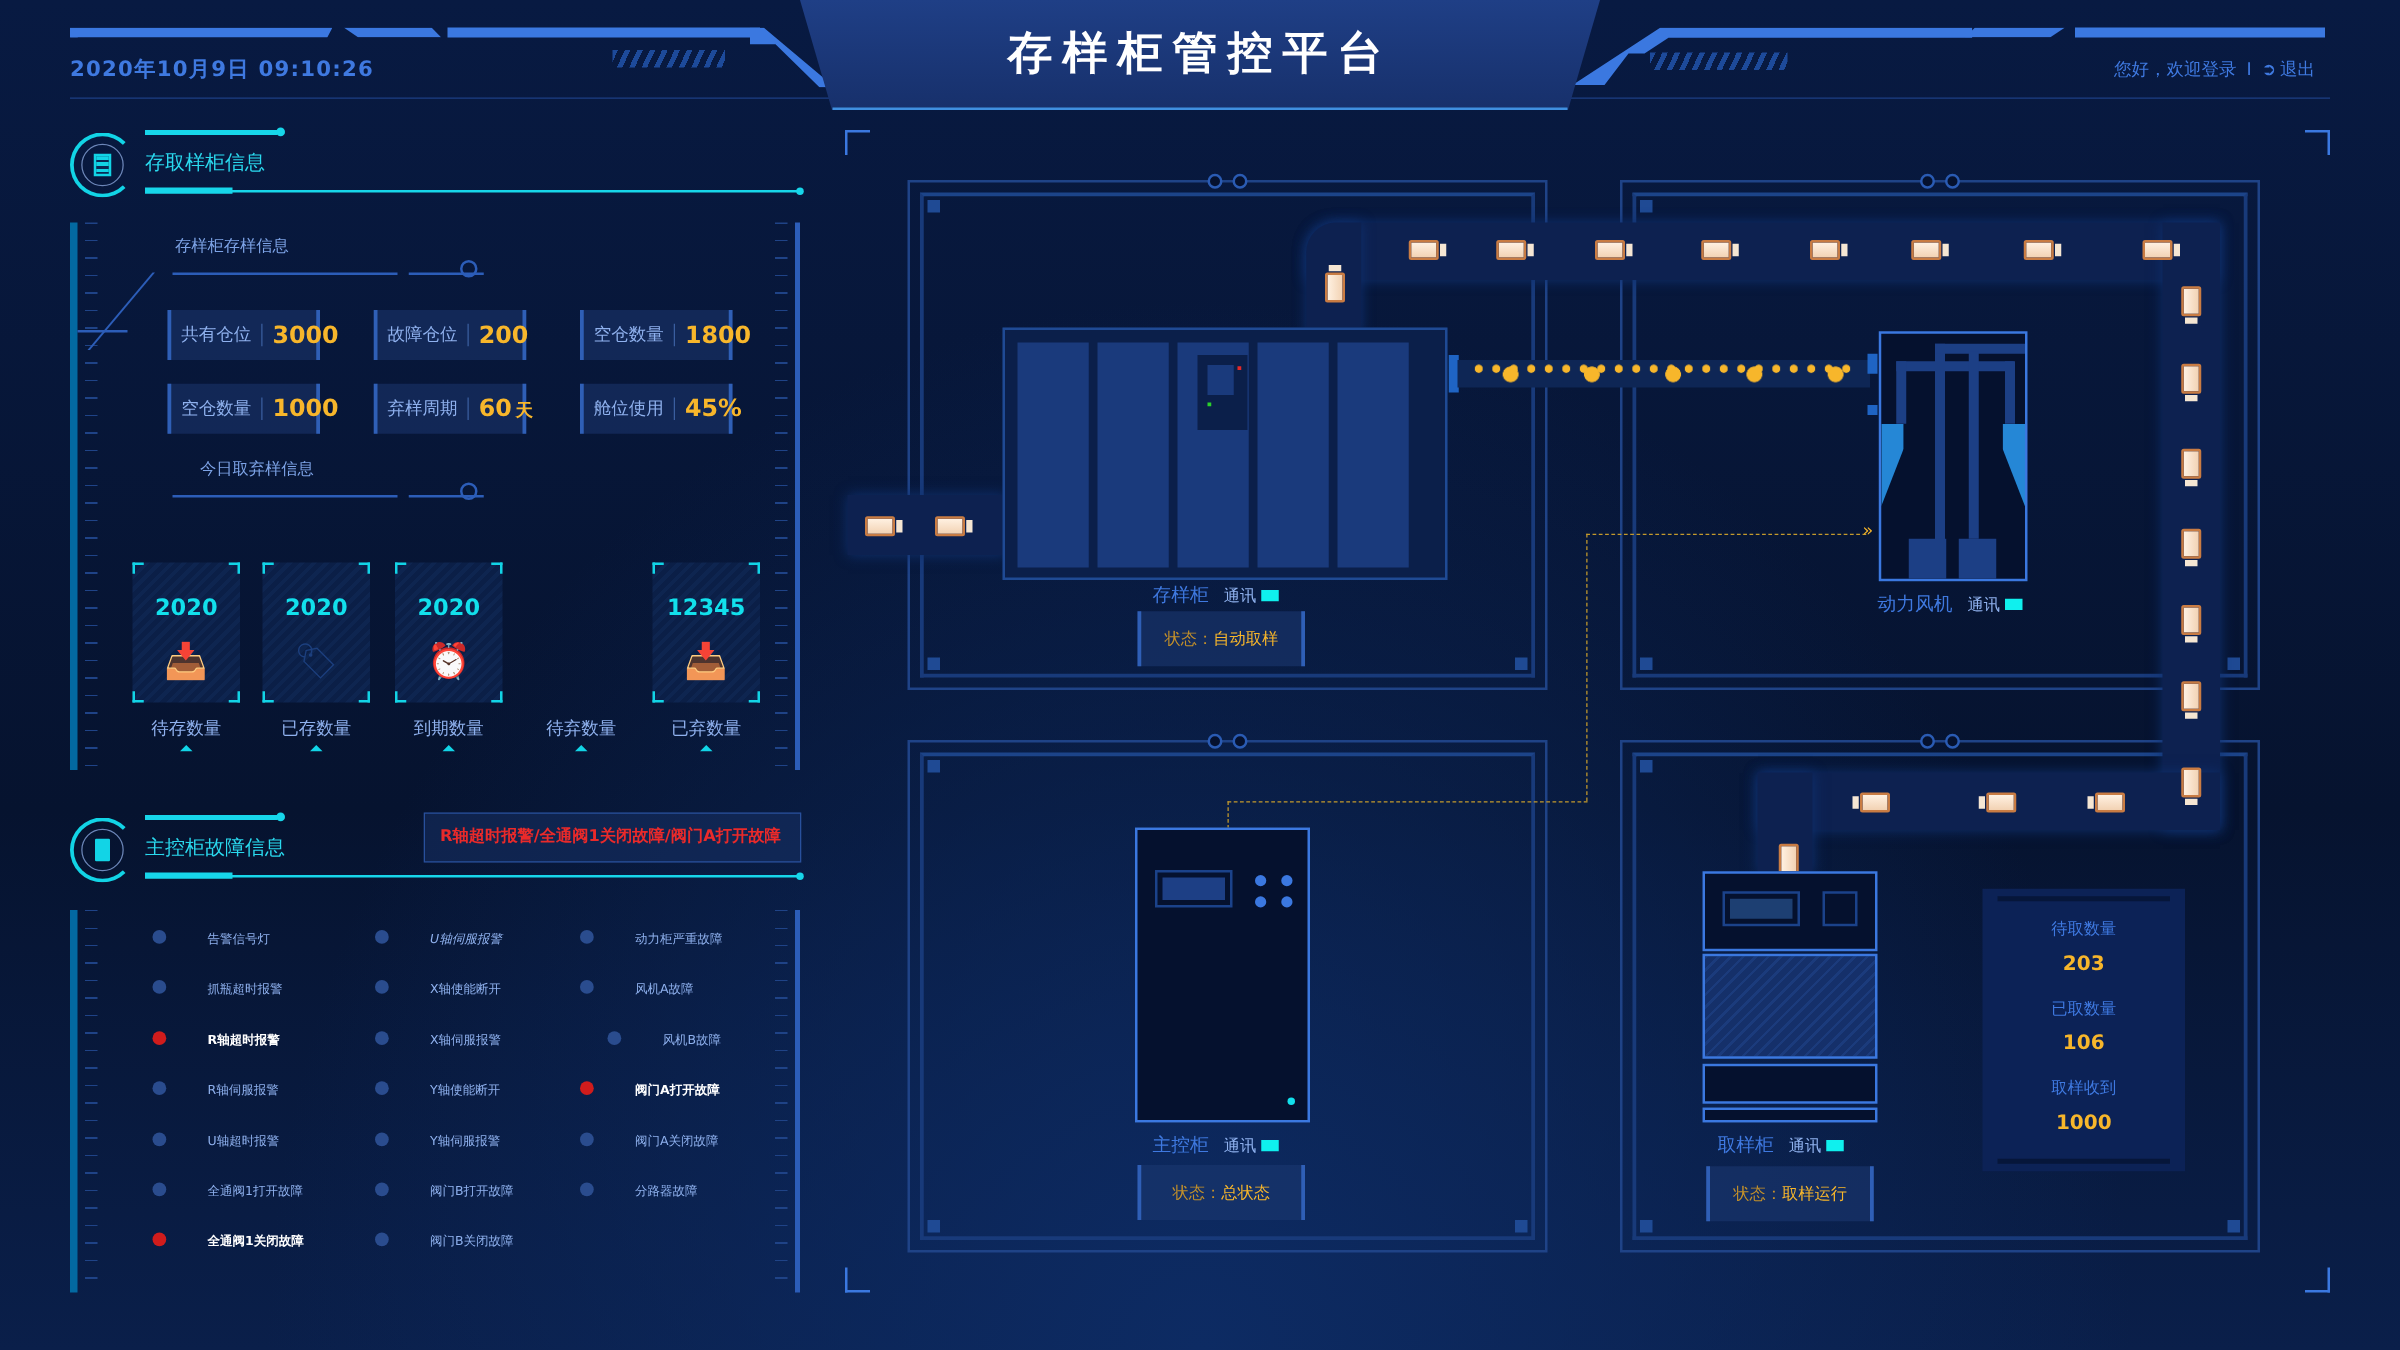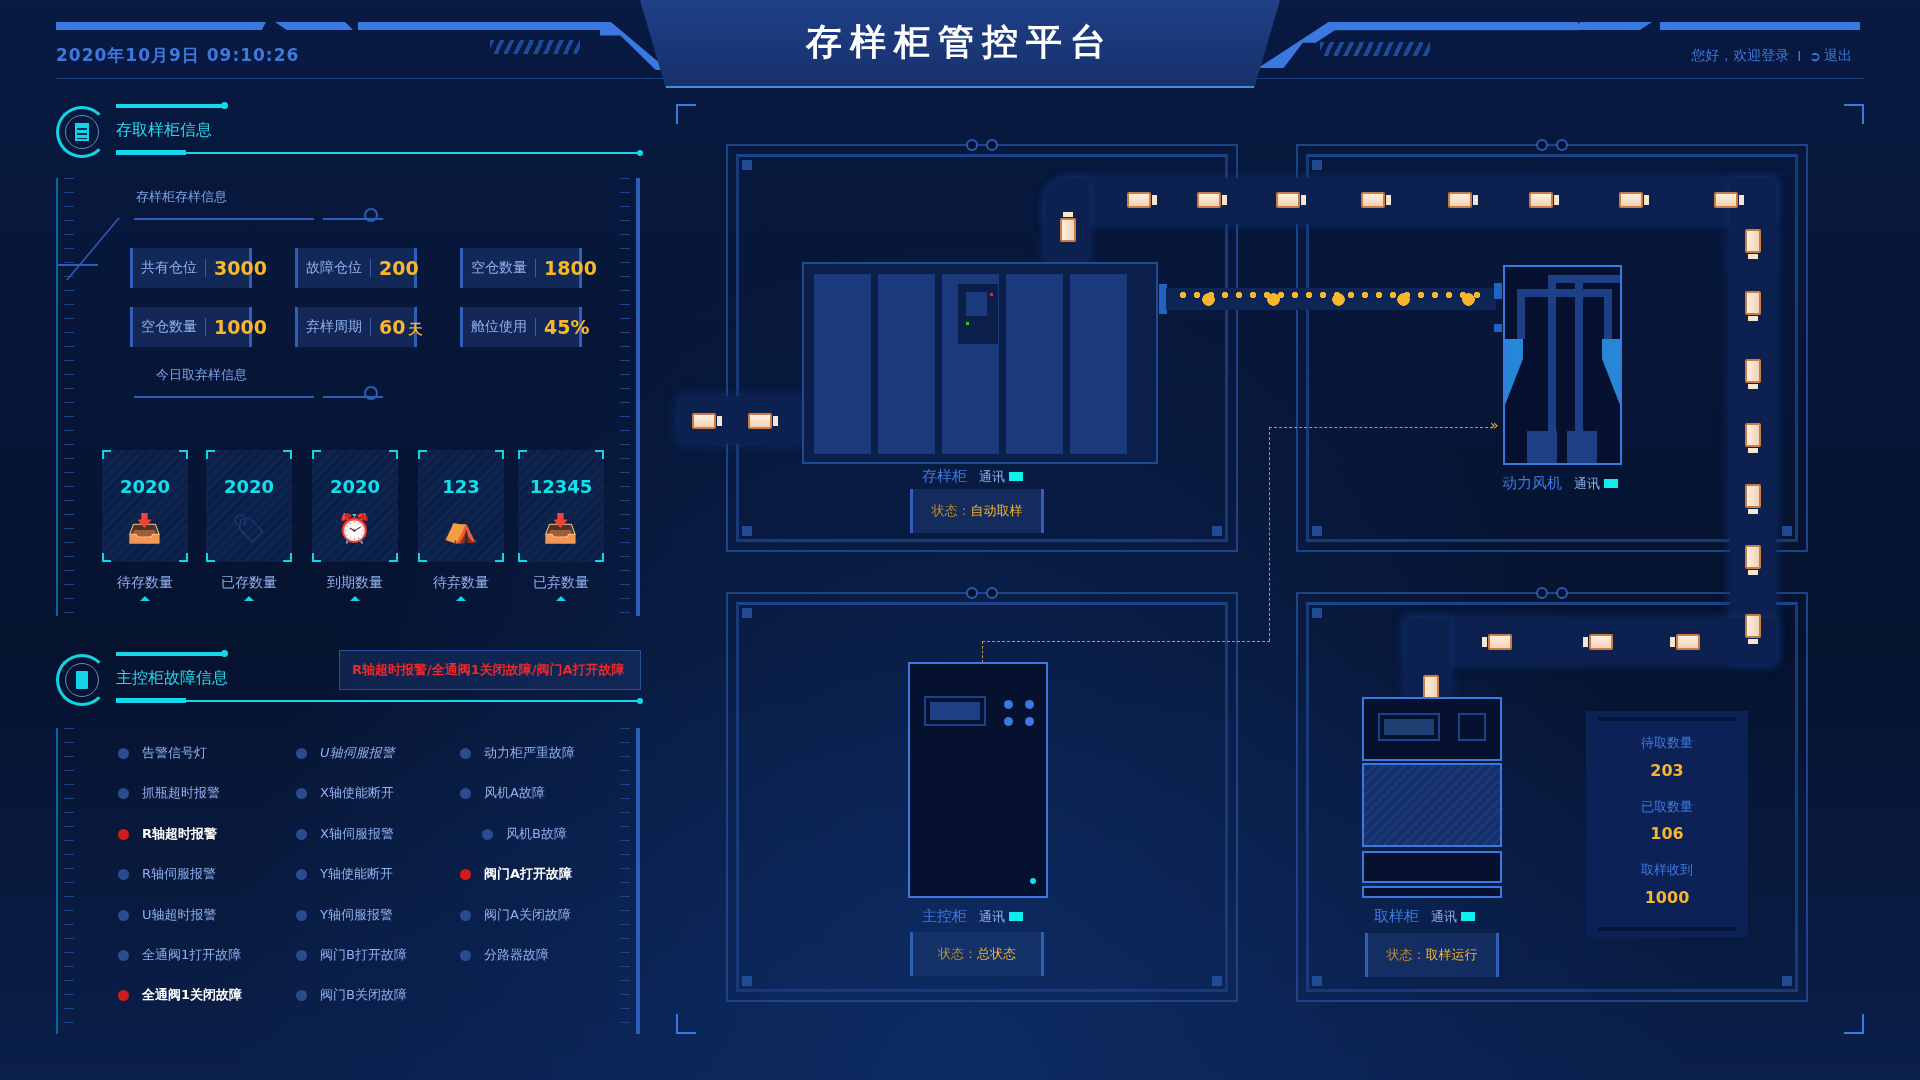--- a/index.html
+++ b/index.html
@@ -20,41 +20,41 @@
 .sec-head{position:absolute;left:56px;width:584px;height:70px;}
 .sec-icon{position:absolute;left:0;top:6px;width:52px;height:52px;border-radius:50%;border:3px solid #12d4e6;border-right-color:transparent;}
 .sec-icon .inner{position:absolute;left:6px;top:6px;width:34px;height:34px;border-radius:50%;border:1px solid #6c86b8;display:flex;align-items:center;justify-content:center;}
 .sec-title{position:absolute;left:60px;top:20px;font-size:16px;color:#2ad9ee;}
 .sec-topline{position:absolute;left:60px;top:4px;width:106px;height:4px;background:#17d6ea;}
 .sec-topline::after{content:"";position:absolute;right:-6px;top:-2px;width:7px;height:7px;border-radius:50%;background:#17d6ea;}
 .sec-botline{position:absolute;left:60px;top:52px;right:0;height:2px;background:#17d6ea;}
 .sec-botline::before{content:"";position:absolute;left:0;top:-2px;width:70px;height:5px;background:#17d6ea;}
 .sec-botline::after{content:"";position:absolute;right:-3px;top:-2px;width:6px;height:6px;border-radius:50%;background:#17d6ea;}
 
-.panel{position:absolute;border-left:2px solid #0369a1;border-right:4px solid #2c5db8;padding-left:16px;}
+.panel{position:absolute;border-left:6px solid #0369a1;border-right:4px solid #2c5db8;padding-left:16px;}
 .panel::before,.panel::after{content:"";position:absolute;top:0;bottom:0;width:10px;background:repeating-linear-gradient(180deg,#1f4387 0 1px,transparent 1px 14px);}
 .panel::before{left:6px;} .panel::after{right:6px;}
 .sub-title{position:absolute;font-size:13px;color:#7da3e6;}
 .circuit{position:absolute;height:2px;background:#2c5db8;}
 .stat-box{position:absolute;width:122px;height:40px;background:rgba(27,55,112,.55);border-left:3px solid #2f5fb6;border-right:3px solid #2f5fb6;display:flex;align-items:center;padding-left:8px;}
 .stat-box .lbl{font-size:14px;color:#8fb1ee;padding-right:8px;border-right:1px solid #3a5e9f;white-space:nowrap;}
 .stat-box .val{font-size:19px;font-weight:bold;color:#f7b62b;padding-left:8px;white-space:nowrap;}
 .stat-box .unit{font-size:14px;color:#f7b62b;margin-left:3px;}
 .card{position:absolute;width:86px;height:112px;background:repeating-linear-gradient(135deg,#0e2550 0 3px,#0b1f47 3px 7px);}
 .card .corner{position:absolute;width:9px;height:9px;border-color:#12d4e6;border-style:solid;border-width:0;}
 .card .tl{left:0;top:0;border-top-width:2px;border-left-width:2px;}
 .card .tr{right:0;top:0;border-top-width:2px;border-right-width:2px;}
 .card .bl{left:0;bottom:0;border-bottom-width:2px;border-left-width:2px;}
 .card .br{right:0;bottom:0;border-bottom-width:2px;border-right-width:2px;}
 .card .num{position:absolute;top:26px;left:0;right:0;text-align:center;font-size:18px;font-weight:bold;color:#12e0ec;}
 .card .ico{position:absolute;top:62px;left:0;right:0;text-align:center;font-size:28px;color:#1c3f7e;}
 .card-label{position:absolute;width:86px;text-align:center;font-size:14px;color:#8fb1ee;}
 .card-arrow{position:absolute;width:0;height:0;border-left:5px solid transparent;border-right:5px solid transparent;border-bottom:5px solid #12d4e6;}
 .alarm-banner{position:absolute;left:339px;top:650px;width:302px;height:40px;border:1px solid #28509c;background:rgba(23,49,103,.5);color:#ea2a2a;font-weight:bold;font-size:13px;line-height:38px;padding-left:12px;white-space:nowrap;overflow:hidden;}
-.fault{position:absolute;display:flex;align-items:center;font-size:13px;color:#8fb1ee;white-space:nowrap;}
+.fault{position:absolute;display:flex;align-items:flex-start;font-size:10px;color:#8fb1ee;white-space:nowrap;gap:20px;}
 .fault .dot{width:11px;height:11px;border-radius:50%;background:#2a4c8e;margin-right:13px;}
 .fault.active{color:#ffffff;font-weight:bold;}
 .fault.active .dot{background:#d01c1c;}
 
 .frame{position:absolute;left:676px;top:104px;width:1188px;height:930px;}
 .fc{position:absolute;width:20px;height:20px;border-color:#3b78e0;border-style:solid;border-width:0;}
 .zone{position:absolute;border:2px solid #1f4387;}
 .zone .in{position:absolute;left:8px;top:8px;right:8px;bottom:8px;border:3px solid #183a7a;border-top-color:#1c4489;}
 .zone .sq{position:absolute;width:10px;height:10px;background:#1f4a94;}
 .zone .rings{position:absolute;top:-7px;display:flex;gap:8px;}
@@ -185,28 +185,20 @@
     <span class="corner tl"></span>
       <span class="corner tr"></span>
       <span class="corner bl"></span>
       <span class="corner br"></span>
     <div class="num">2020</div>
     <div class="ico">⏰</div>
   </div>
   <div class="card-label" style="left:254px;top:396px;">到期数量</div>
   <div class="card-arrow" style="left:292px;top:418px;"></div>
 
-  <div class="card" style="left:360px;top:272px;">
-    <span class="corner tl"></span>
-      <span class="corner tr"></span>
-      <span class="corner bl"></span>
-      <span class="corner br"></span>
-    <div class="num">123</div>
-    <div class="ico">⛺</div>
-  </div>
   <div class="card-label" style="left:360px;top:396px;">待弃数量</div>
   <div class="card-arrow" style="left:398px;top:418px;"></div>
 
   <div class="card" style="left:460px;top:272px;">
     <span class="corner tl"></span>
       <span class="corner tr"></span>
       <span class="corner bl"></span>
       <span class="corner br"></span>
     <div class="num">12345</div>
     <div class="ico">📥</div>

